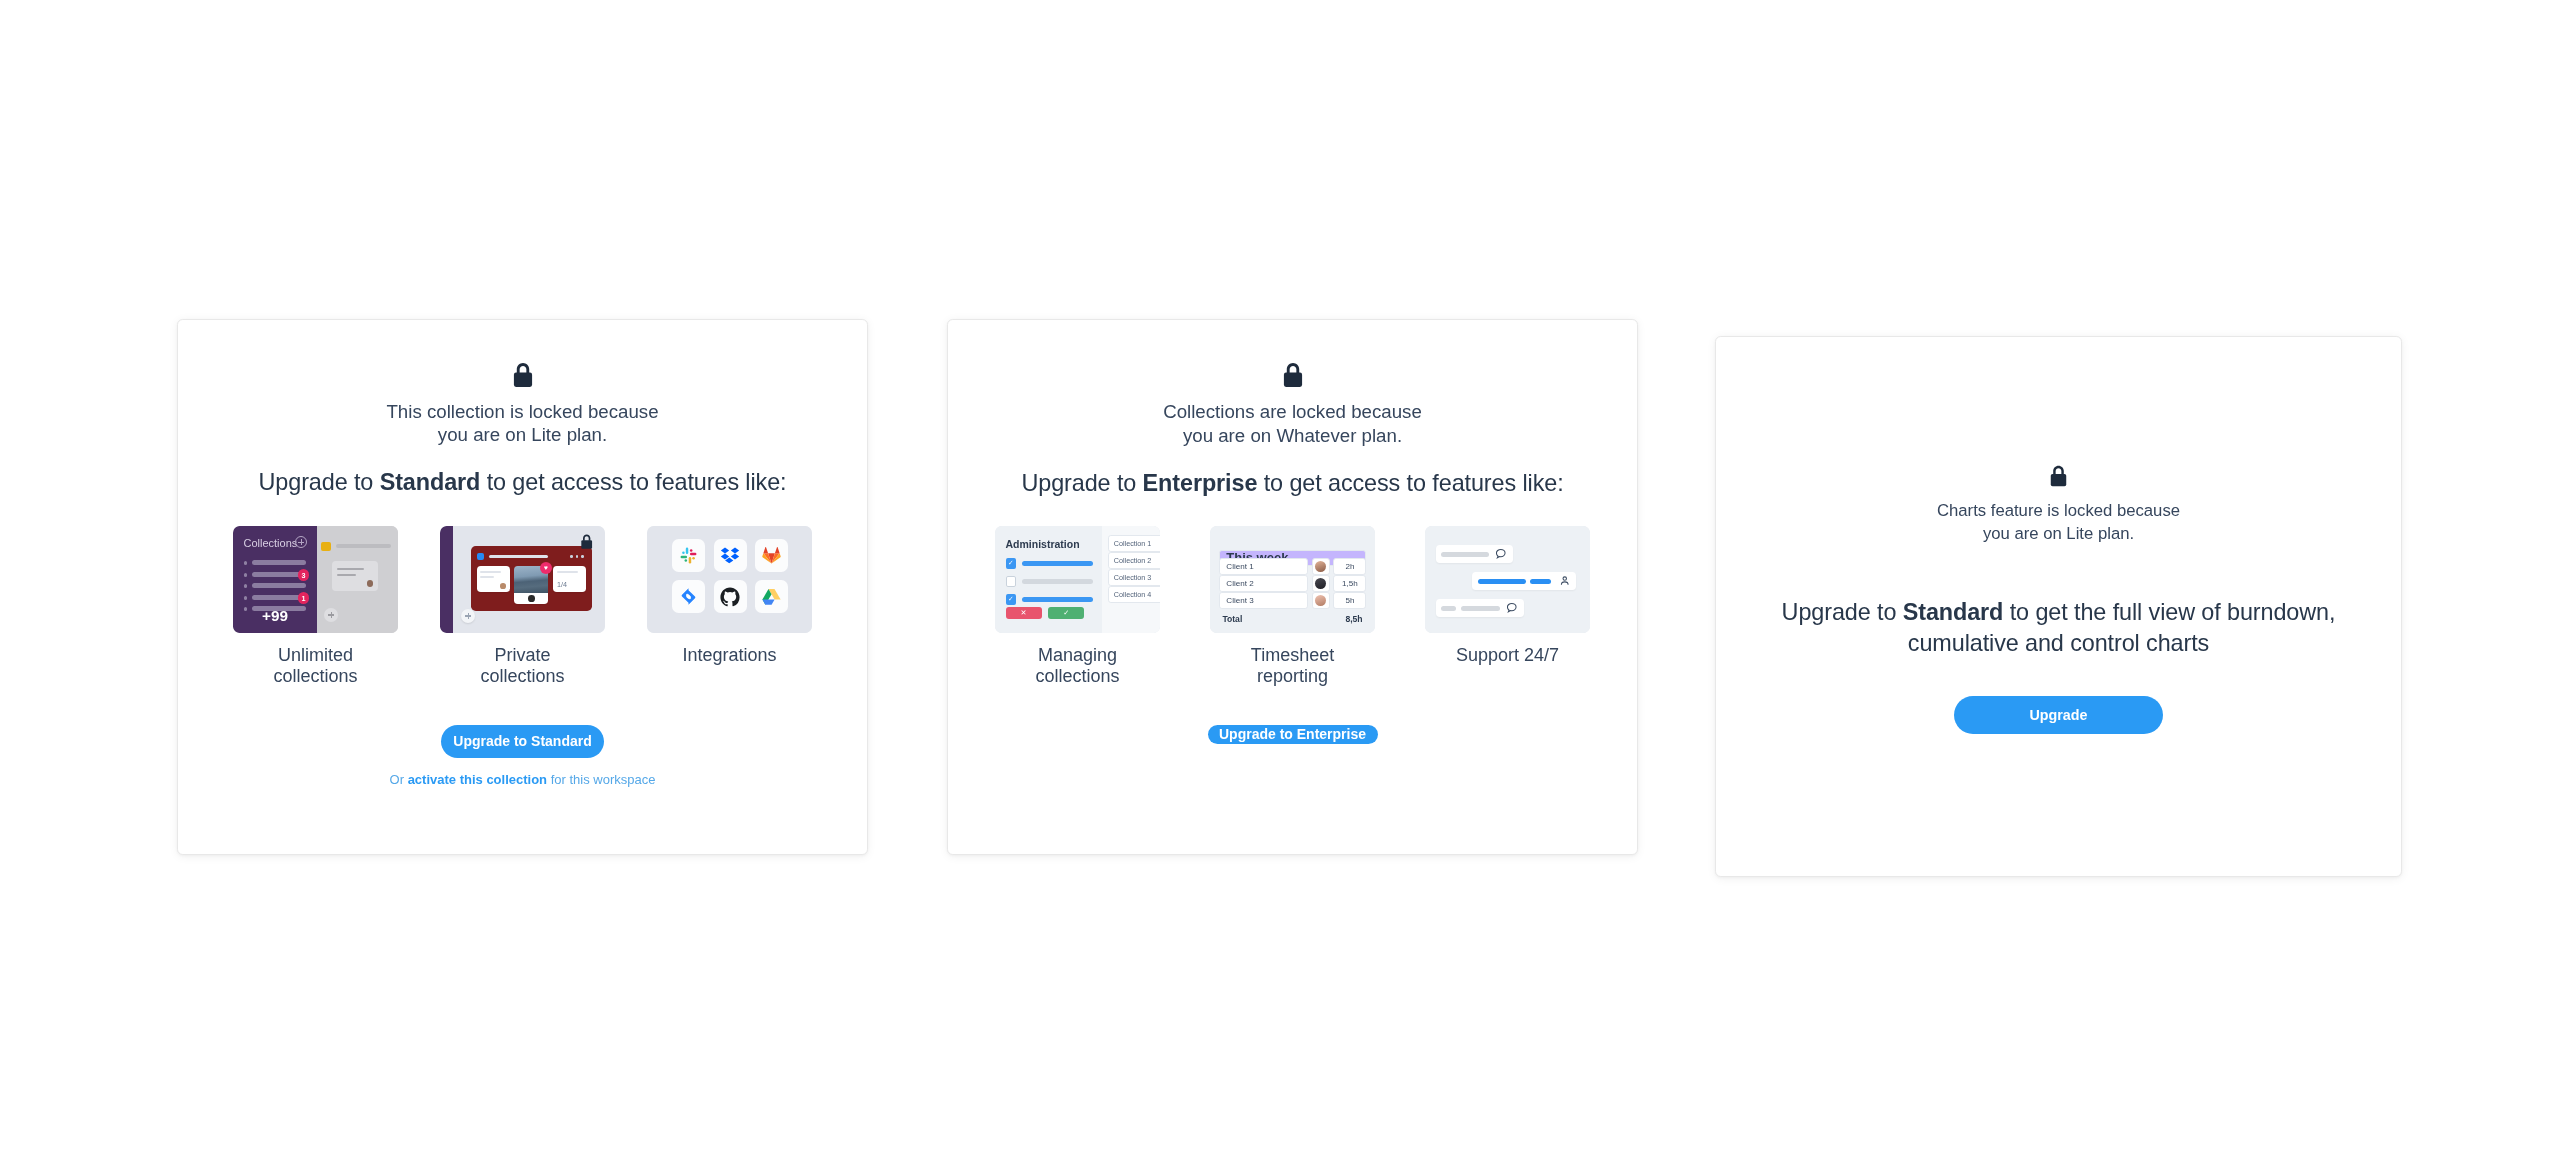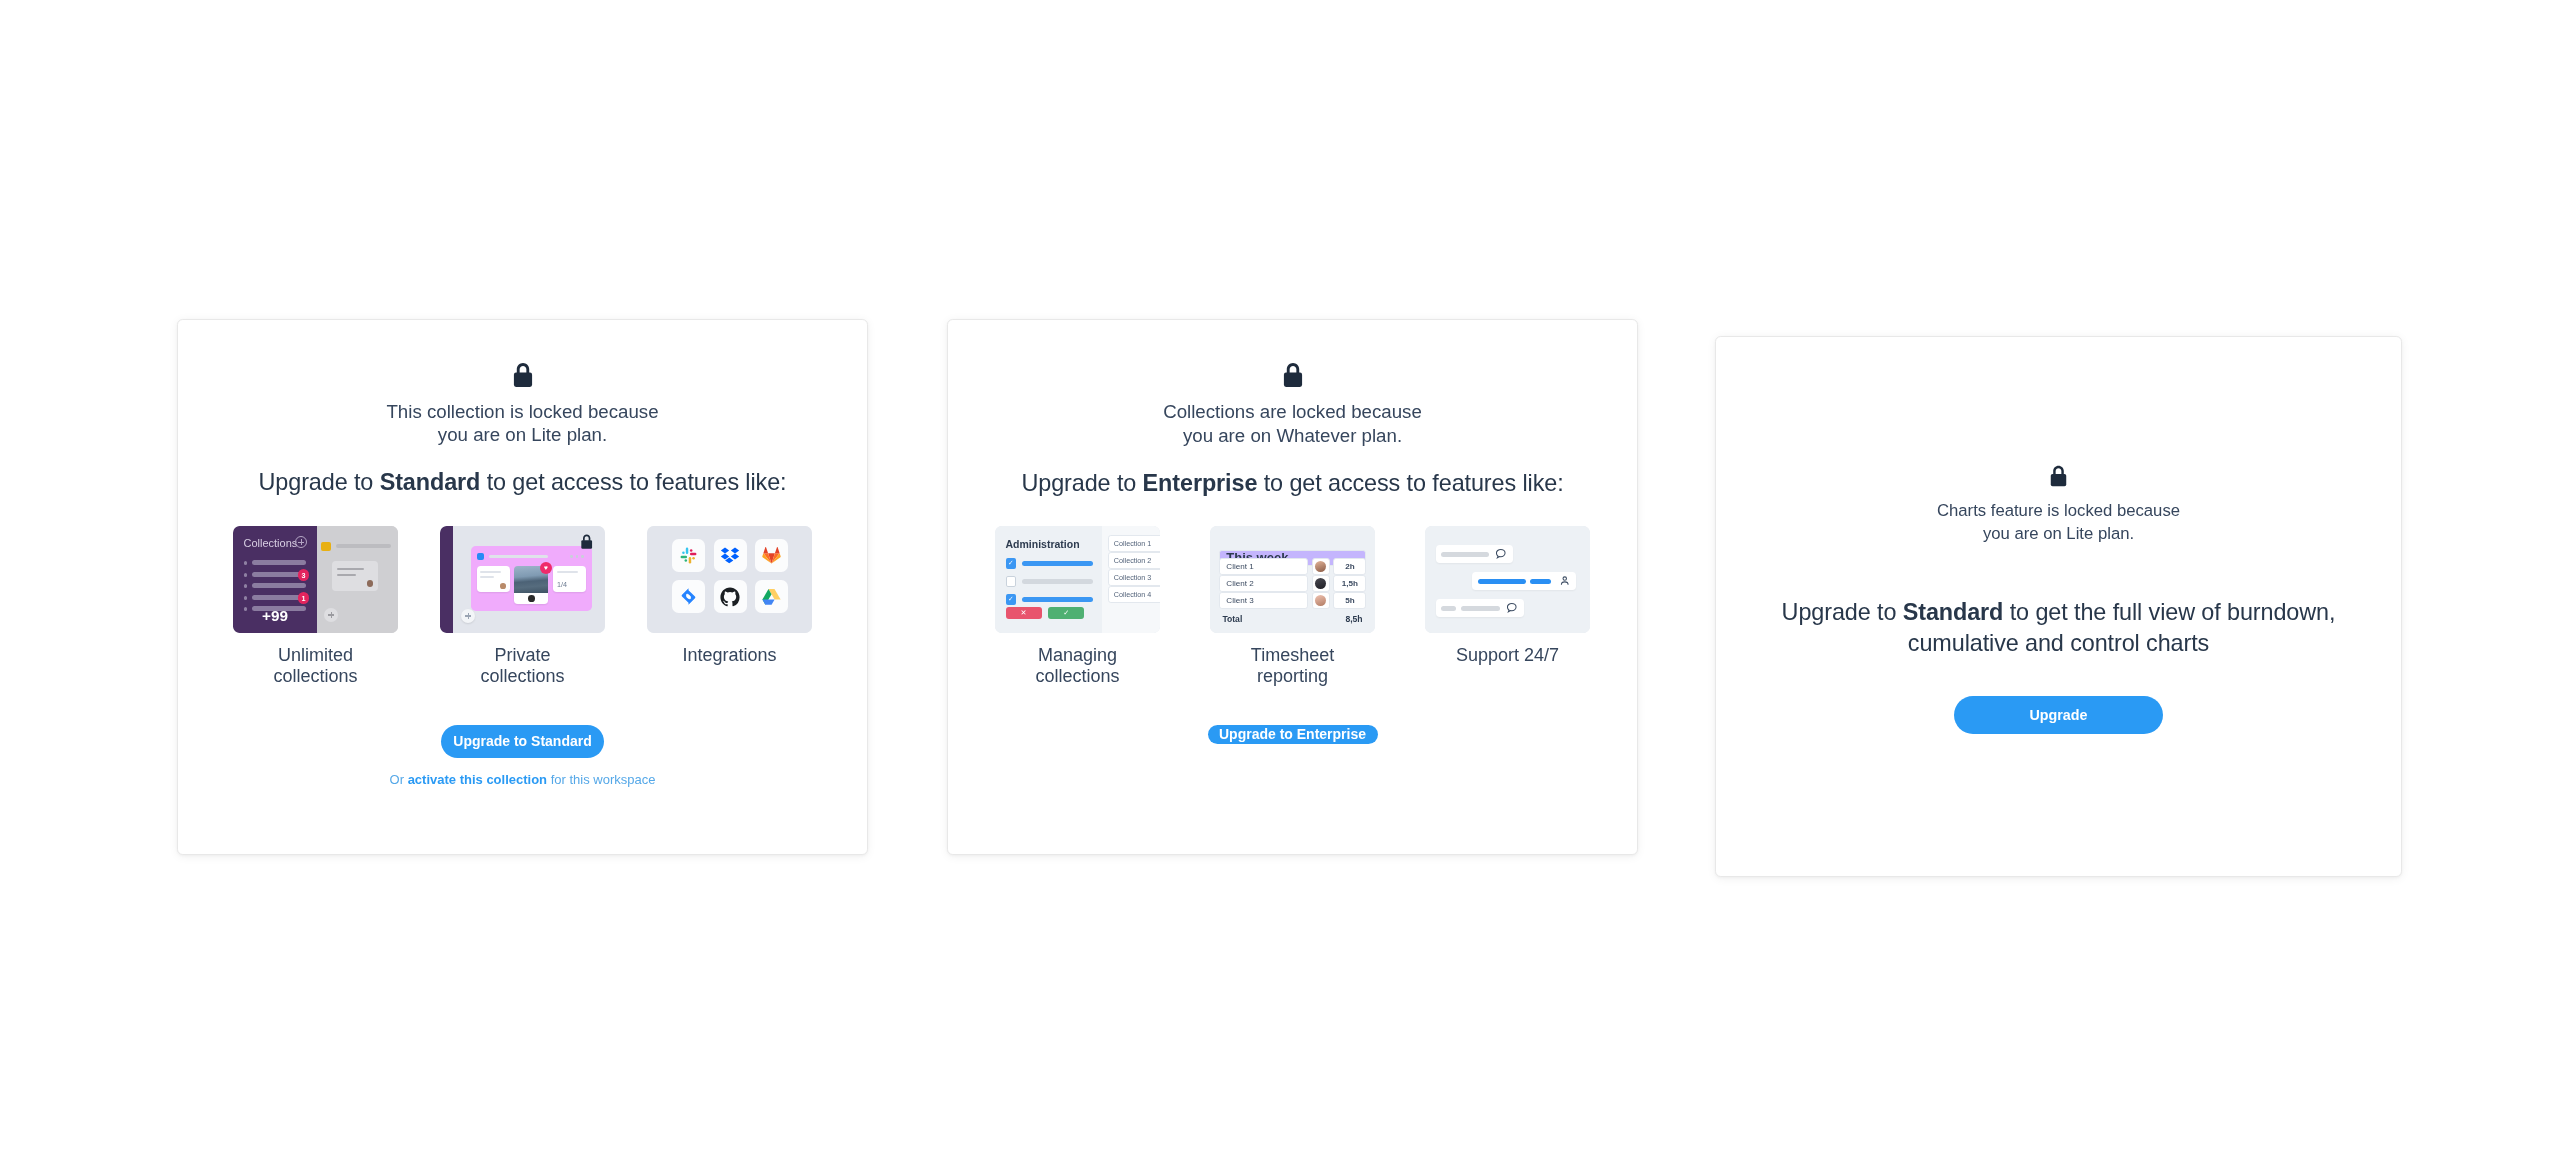--- a/index.html
+++ b/index.html
@@ -108,21 +108,21 @@
   .t1-cl2 { position:absolute; left:4.8px; top:12.4px; width:19px; height:2.4px; background:#a9a9ae; border-radius:1.9px;}
   .t1-av  { position:absolute; right:4.8px; bottom:4.8px; width:6.7px; height:6.7px; border-radius:50%; background:#8d6b5a; }
   .t1-fab { position:absolute; left:91px; bottom:11.5px; width:14.3px; height:14.3px; border-radius:50%; background:#dedee1; }
   .t1-fab::before, .t1-fab::after { content:''; position:absolute; background:#9b9ba0; }
   .t1-fab::before { left:3.8px; top:6.7px; width:6.7px; height:1.3px; }
   .t1-fab::after  { left:6.5px; top:4px; width:1.3px; height:6.7px; }
 
   
   .t2-bg { position:absolute; inset:0; background:#e2e5ec; border-radius:6.7px; }
   .t2-side { position:absolute; left:0; top:0; width:13.4px; bottom:0; background:#4a2f63; border-radius:5.7px 0 0 5.7px; }
-  .t2-win { position:absolute; left:31px; top:20px; right:13.4px; height:65px; background:#f0abfc; border-radius:4.8px; }
+  .t2-win { position:absolute; left:31px; top:20px; right:13.4px; height:65px; background:#7f1d1d; border-radius:4.8px; }
   .t2-winbar { position:absolute; left:5.7px; top:5.7px; right:5.7px; height:8.6px; }
   .t2-wbsq { position:absolute; left:0; top:0.5px; width:7.7px; height:7.7px; background:#268af5; border-radius:1.9px; }
   .t2-wbline { position:absolute; left:12.4px; top:2.9px; width:59px; height:3.3px; background:#dfe3ea; border-radius:1.9px; }
   .t2-dots { position:absolute; right:1.9px; top:2.9px; display:flex; gap:2.9px; }
   .t2-dots i { width:2.7px; height:2.7px; border-radius:50%; background:#c9cfda; display:block; }
   .t2-tiles { position:absolute; left:5.7px; top:20px; right:5.7px; display:flex; gap:4.8px; }
   .t2-tile { width:33px; height:26px; background:#fff; border-radius:3.8px; position:relative; box-shadow:0 1px 1.9px rgba(0,0,0,0.08); }
   .t2-tl1 { position:absolute; left:3.8px; top:4.8px; width:21px; height:2.1px; background:#dfe3ea; border-radius:1.9px;}
   .t2-tl2 { position:absolute; left:3.8px; top:9.6px; width:13.4px; height:2.1px; background:#dfe3ea; border-radius:1.9px;}
   .t2-tav { position:absolute; right:3.8px; bottom:3.8px; width:5.7px; height:5.7px; border-radius:50%; background:#b98b6a; }
@@ -160,21 +160,21 @@
   .t4-btn.yes { background:#4fb072; }
   .t4-coll { position:absolute; left:113px; width:55px; height:17px; background:#fff; border:1px solid #e3e8ee; border-radius:2.9px; font-size:7.2px; color:#53637a; display:flex; align-items:center; padding-left:4.8px; }
 
   
   .t5-bg { position:absolute; inset:0; background:#edf1f5; border-radius:6.7px; }
   .t5-week { position:absolute; left:8.6px; top:11.5px; right:8.6px; height:16.3px; background:#c4b5fd; border:1px solid #e3e8ee; border-radius:2.9px; font-size:13px; font-weight:700; color:#2d3b4f; display:flex; align-items:center; padding-left:6.7px;margin-top:12px; }
   .t5-row { position:absolute; left:8.6px; right:8.6px; display:flex; gap:3.8px; align-items:flex-start; }
   .t5-name { flex:1; height:16.3px; background:#fff; border:1px solid #e3e8ee; border-radius:2.9px; font-size:8.1px; color:#3c4b61; display:flex; align-items:center; padding-left:6.7px; }
   .t5-av { width:18px; height:16.3px; background:#fff; border:1px solid #e3e8ee; border-radius:2.9px; display:flex; align-items:center; justify-content:center; }
   .t5-av i { width:11.5px; height:11.5px; border-radius:50%; display:block; }
-  .t5-hrs { width:33px; height:16.3px; background:#fff; border:1px solid #e3e8ee; border-radius:2.9px; font-size:8.1px; color:#3c4b61; display:flex; align-items:center; justify-content:center;font-weight:bold; }
+  .t5-hrs { width:33px; height:16.3px; background:#fff; border:1px solid #e3e8ee; border-radius:2.9px; font-size:8.1px; color:#3c4b61; display:flex; align-items:center; justify-content:center; }
   .t5-total { position:absolute; left:8.6px; right:8.6px; bottom:9.6px; display:flex; justify-content:space-between; font-size:8.6px; font-weight:700; color:#2d3b4f; padding:0 3.8px; }
 
   
   .t6-bg { position:absolute; inset:0; background:#edf1f5; border-radius:6.7px; }
   .t6-bub { position:absolute; background:#fff; border-radius:3.8px; display:flex; align-items:center; box-shadow:0 1px 1.9px rgba(0,0,0,0.05); }
   .t6-line { height:4.8px; border-radius:2.9px; background:#d5d9de; }
   .t6-line.blue { background:#2a8ff3; }
 
   
   .btn-upgrade {

